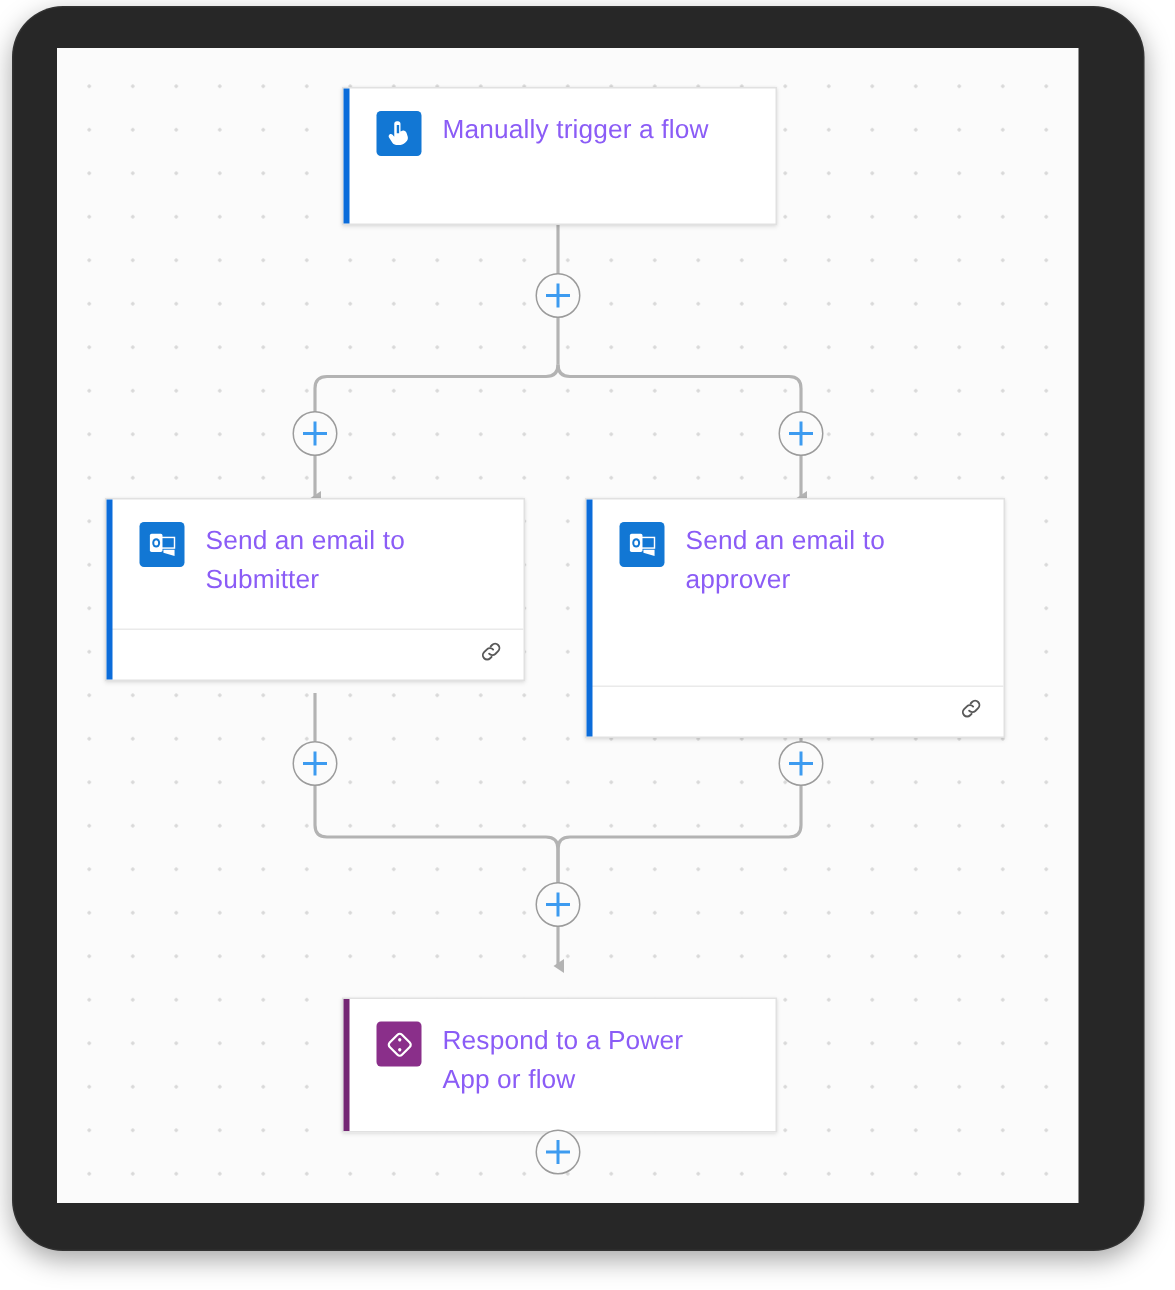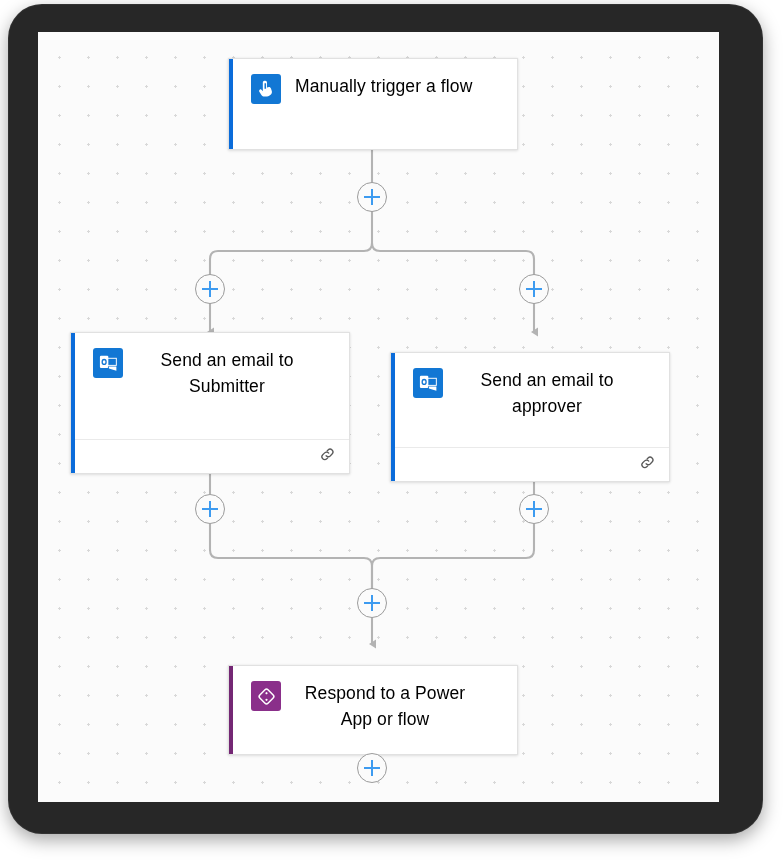--- a/index.html
+++ b/index.html
@@ -97,24 +97,23 @@
     align-items: center;
     justify-content: center;
   }
   .icon-blue { background: #1277d4; }
   .icon-purple { background: #8a2f8a; }
 
   .card-title {
     margin-left: 14px;
     font-size: 17.5px;
     line-height: 26px;
-    color: #000000;
+    color: #8b5cf6;
     letter-spacing: 0.1px;
     max-width: 180px;
-    text-align: center;
   }
 
   .card-footer {
     height: 33px;
     border-top: 1px solid #eaeaea;
     display: flex;
     align-items: center;
     justify-content: flex-end;
     padding-right: 12px;
     flex: 0 0 auto;
@@ -183,21 +182,21 @@
       <span class="card-icon icon-blue">
         <svg width="20" height="20" viewBox="0 0 24 24" aria-hidden="true">
           <path fill="#ffffff" d="M11.2 2.2c1.1 0 2 .9 2 2v6.1l1.5-.5c1.4-.45 2.9.35 3.35 1.75l.9 2.9c.5 1.6-.05 3.35-1.4 4.4l-1.7 1.35c-.75.6-1.7.9-2.65.9H9.9c-1.3 0-2.5-.65-3.2-1.75l-2.7-4.2c-.5-.8-.3-1.85.45-2.4.75-.55 1.8-.4 2.4.3l1.35 1.6V4.2c0-1.1.9-2 2-2z"></path>
           <path fill="#1277d4" d="M10.2 5.1h1.9v6.6h-1.9z"></path>
         </svg>
       </span>
       <div class="card-title">Manually trigger a flow</div>
     </div>
   </div>
 
-  <div class="card" style="left:32px; top:300px; width:280px; height:142px;gap:37px;">
+  <div class="card" style="left:32px; top:300px; width:280px; height:122px;gap:37px;">
     <span class="card-accent accent-blue"></span>
     <div class="card-head">
       <span class="card-icon icon-blue">
         <svg width="21" height="21" viewBox="0 0 24 24" aria-hidden="true">
           <rect x="9.5" y="5.5" width="12" height="9.2" fill="#ffffff"></rect>
           <rect x="10.6" y="6.6" width="9.8" height="7" fill="#1277d4"></rect>
           <rect x="2.2" y="3.2" width="9.6" height="14" rx="1.3" fill="#ffffff"></rect>
           <ellipse cx="7" cy="10.2" rx="3" ry="3.6" fill="#1277d4"></ellipse>
           <ellipse cx="7" cy="10.2" rx="1.5" ry="2" fill="#ffffff"></ellipse>
           <path d="M12.5 15.5 L21 15.5 L21 20.2 L12.5 17.8 Z" fill="#ffffff"></path>
@@ -210,21 +209,21 @@
         <svg width="19" height="19" viewBox="0 0 24 24" aria-hidden="true">
           <g fill="none" stroke="#595959" stroke-width="1.6" stroke-linecap="round">
             <path d="M10.2 13.6a3.6 3.6 0 0 0 5.2.25l2.4-2.4a3.6 3.6 0 0 0-5.1-5.1l-1.2 1.2"></path>
             <path d="M13.6 10.2a3.6 3.6 0 0 0-5.2-.25l-2.4 2.4a3.6 3.6 0 0 0 5.1 5.1l1.2-1.2"></path>
           </g>
         </svg>
       </span>
     </div>
   </div>
 
-  <div class="card" style="left:352px; top:300px; width:280px; height:130px;margin-top:20px;">
+  <div class="card" style="left:352px; top:300px; width:280px; height:160px;">
     <span class="card-accent accent-blue"></span>
     <div class="card-head">
       <span class="card-icon icon-blue">
         <svg width="21" height="21" viewBox="0 0 24 24" aria-hidden="true">
           <rect x="9.5" y="5.5" width="12" height="9.2" fill="#ffffff"></rect>
           <rect x="10.6" y="6.6" width="9.8" height="7" fill="#1277d4"></rect>
           <rect x="2.2" y="3.2" width="9.6" height="14" rx="1.3" fill="#ffffff"></rect>
           <ellipse cx="7" cy="10.2" rx="3" ry="3.6" fill="#1277d4"></ellipse>
           <ellipse cx="7" cy="10.2" rx="1.5" ry="2" fill="#ffffff"></ellipse>
           <path d="M12.5 15.5 L21 15.5 L21 20.2 L12.5 17.8 Z" fill="#ffffff"></path>

